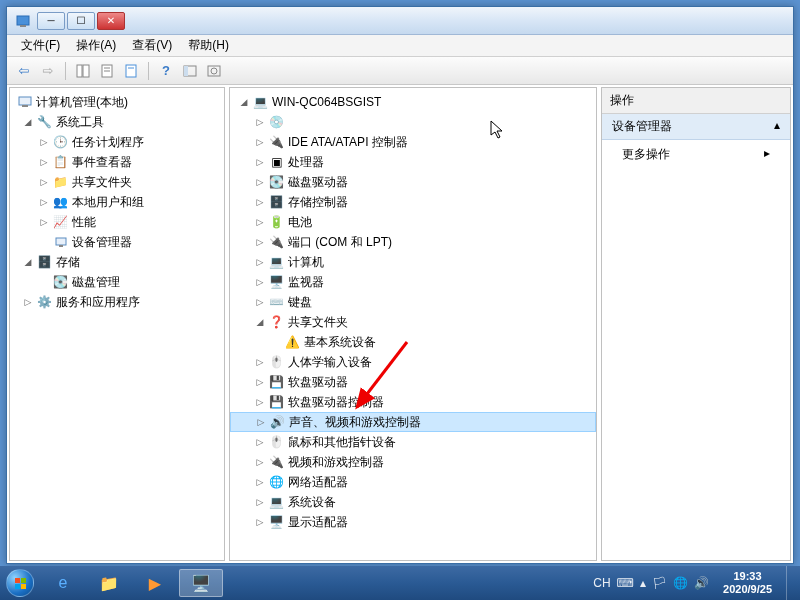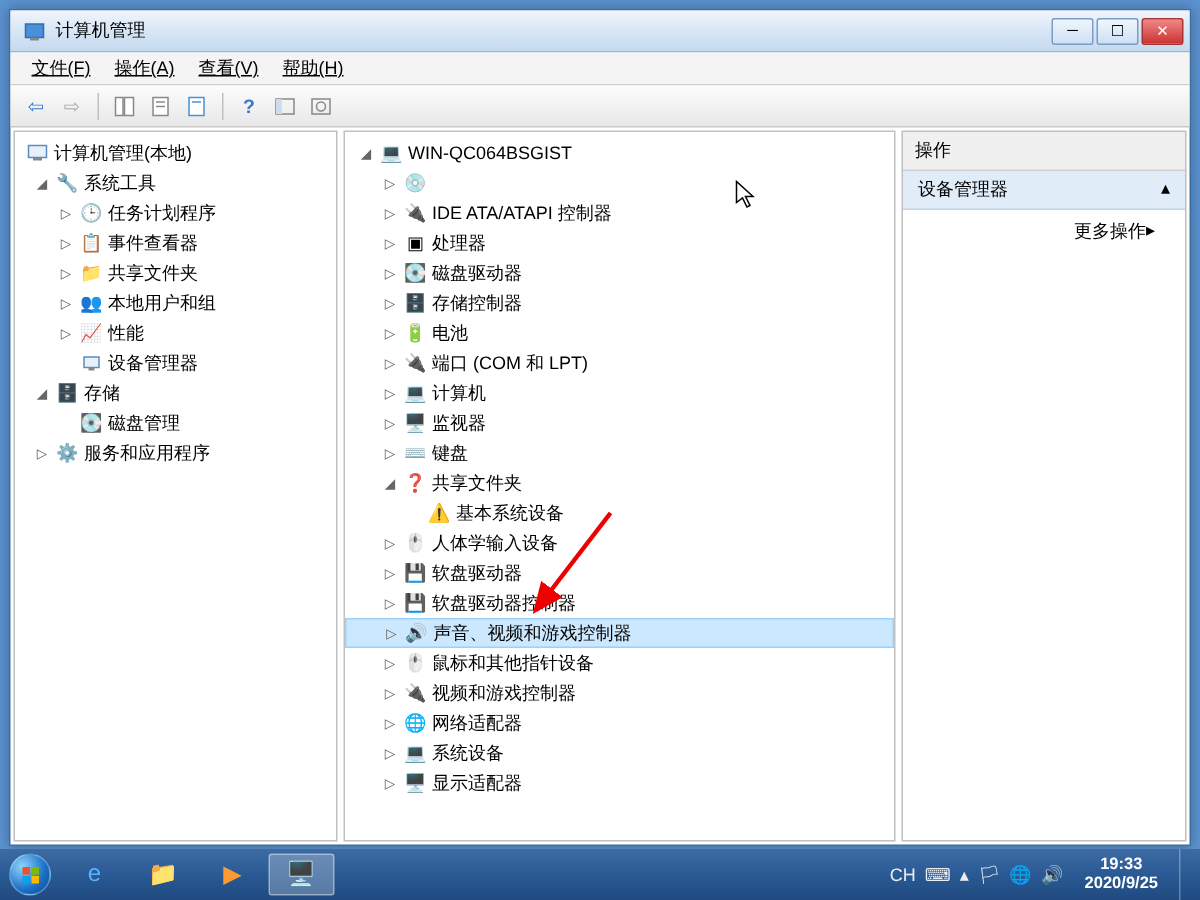--- a/index.html
+++ b/index.html
@@ -18,21 +18,21 @@
 .titlebar .title { font-size: 12px; color: #000; flex: 1; }
 .winbtns { display: flex; gap: 2px; margin-right: 4px; }
 .winbtn {
   width: 28px; height: 18px; border: 1px solid #7a9cc6; border-radius: 2px;
   background: linear-gradient(to bottom, #f0f6fc, #cce0f4);
   display: flex; align-items: center; justify-content: center; font-size: 10px; cursor: pointer;
 }
 .winbtn.close { background: linear-gradient(to bottom, #e88, #c33); border-color:#a33; color:#fff; }
 .menubar {
   height: 22px; background: #f4f4f4; border-bottom: 1px solid #d0d0d0;
-  display: flex; align-items: center; padding-left: 6px; font-size: 12px; text-decoration: underline;
+  display: flex; align-items: center; padding-left: 6px; font-size: 12px;
 }
 .menubar .mitem { padding: 2px 8px; cursor: pointer; }
 .toolbar {
   height: 28px; background: linear-gradient(to bottom, #fcfcfc, #e8e8e8);
   border-bottom: 1px solid #c8c8c8; display: flex; align-items: center; padding-left: 6px; gap: 2px;
 }
 .tbtn {
   width: 22px; height: 22px; display: flex; align-items: center; justify-content: center;
   border: 1px solid transparent; cursor: pointer; font-size: 13px;
 }
@@ -46,21 +46,21 @@
 
 .tree { padding: 4px 0; }
 .trow { display: flex; align-items: center; height: 20px; cursor: pointer; white-space: nowrap; }
 .trow.sel { background: #cce8ff; border: 1px solid #99d1ff; height: 20px; }
 .exp { width: 12px; display: inline-flex; justify-content: center; color: #666; font-size: 9px; cursor: pointer; }
 .ticon { width: 16px; height: 16px; margin: 0 3px; display:flex;align-items:center;justify-content:center; font-size:12px; }
 .tlabel { padding-right: 6px; }
 
 .actions-header { background: #f0f0f0; border-bottom: 1px solid #d0d0d0; padding: 4px 8px; font-size: 12px; }
 .actions-sub { background: #e0ecf8; padding: 4px 10px; font-size: 12px; border-bottom: 1px solid #c0d4ea; display:flex; justify-content:space-between; }
-.actions-item { padding: 6px 20px; font-size: 12px; cursor: pointer; display:flex; justify-content:flex-end; }
+.actions-item { padding: 6px 20px; font-size: 12px; cursor: pointer; display:flex; justify-content:space-between; }
 
 .arrow-annot { position: absolute; pointer-events: none; }
 
 .taskbar {
   position: absolute; left: 0; bottom: 0; width: 800px; height: 34px;
   background: linear-gradient(to bottom, #3d6aa3 0%, #2a5a94 50%, #1f4a7f 100%);
   display: flex; align-items: center; color: #fff; font-size: 11px;
 }
 .start {
   width: 40px; height: 34px; display: flex; align-items: center; justify-content: center; cursor: pointer;
@@ -86,21 +86,20 @@
 <body>
 
 <div class="window">
   <div class="titlebar">
     <span class="icon">
       <svg width="16" height="16">
           <rect x="2" y="3" width="12" height="9" fill="#4a90d9" stroke="#2a6db5"></rect>
           <rect x="5" y="12" width="6" height="2" fill="#888"></rect>
         </svg>
     </span>
-    <span class="title">计算机管理</span>
     <div class="winbtns">
       <div class="winbtn">─</div>
       <div class="winbtn">☐</div>
       <div class="winbtn close">✕</div>
     </div>
   </div>
 
   <div class="menubar">
     <div class="mitem">文件(F)</div>
     <div class="mitem">操作(A)</div>

